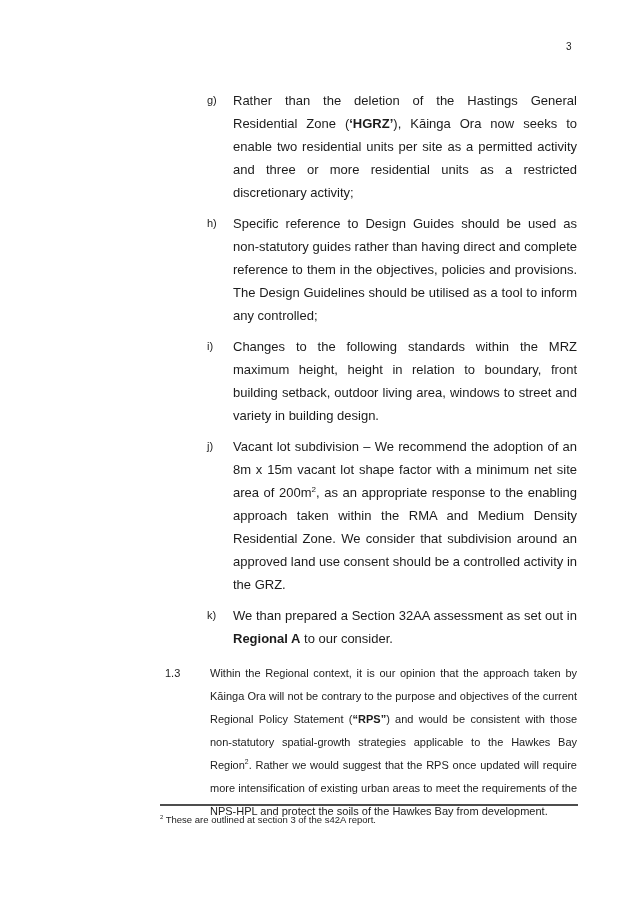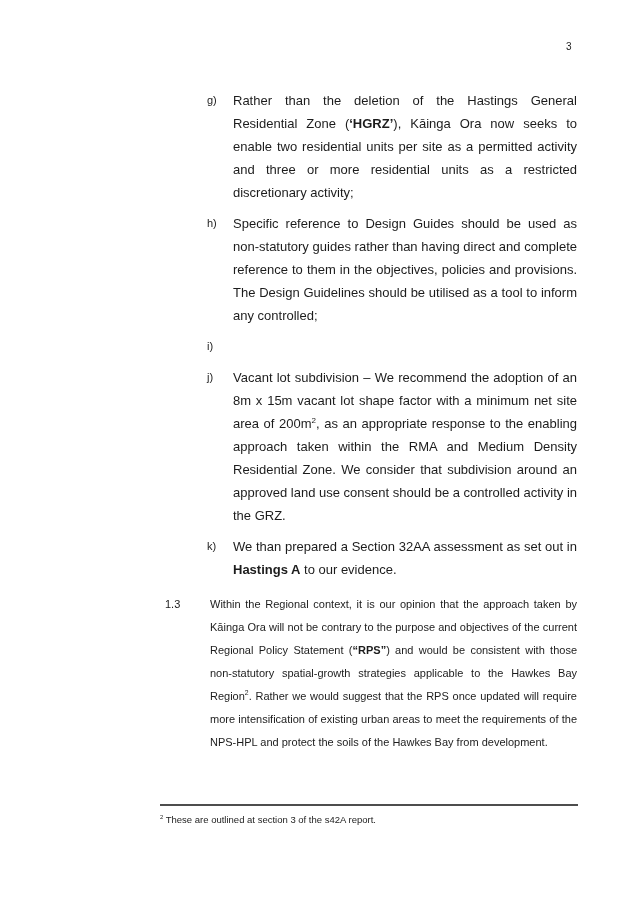--- a/index.html
+++ b/index.html
@@ -90,30 +90,31 @@
     <div class="li-body"><span>Rather than the deletion of the Hastings General Residential Zone (</span><span class="b">‘HGRZ’</span><span>), Kāinga Ora now seeks to enable two residential units per site as a permitted activity and three or more residential units as a restricted discretionary activity;</span></div>
   </div>
 
   <div class="list-item">
     <span class="li-marker">h)</span>
     <div class="li-body"><span>Specific reference to Design Guides should be used as non-statutory guides rather than having direct and complete reference to them in the objectives, policies and provisions. The Design Guidelines should be utilised as a tool to inform any controlled;</span></div>
   </div>
 
   <div class="list-item">
     <span class="li-marker">i)</span>
+    <div class="li-body"><span>Changes to the following standards within the MRZ maximum height, height in relation to boundary, front building setback, outdoor living area, windows to street and variety in building design.</span></div>
   </div>
 
   <div class="list-item">
     <span class="li-marker">j)</span>
     <div class="li-body"><span>Vacant lot subdivision – We recommend the adoption of an 8m x 15m vacant lot shape factor with a minimum net site area of 200m</span><sup>2</sup><span>, as an appropriate response to the enabling approach taken within the RMA and Medium Density Residential Zone.  We consider that subdivision around an approved land use consent should be a controlled activity in the GRZ.</span></div>
   </div>
 
   <div class="list-item">
     <span class="li-marker">k)</span>
-    <div class="li-body"><span>We than prepared a Section 32AA assessment as set out in </span><span class="b">Hastings A</span><span> to our evidence.</span></div>
+    <div class="li-body"><span>We than prepared a Section 32AA assessment as set out in </span><span class="b">Regional A</span><span> to our consider.</span></div>
   </div>
 </div>
 
     <div class="numbered-para">
       <span class="para-number">1.3</span>
       <div class="para-body"><span>Within the Regional context, it is our opinion that the approach taken by Kāinga Ora will not be contrary to the purpose and objectives of the current Regional Policy Statement (</span><span class="b">“RPS”</span><span>) and would be consistent with those non-statutory spatial-growth strategies applicable to the Hawkes Bay Region</span><sup>2</sup><span>.  Rather we would suggest that the RPS once updated will require more intensification  of existing urban areas to meet the requirements of the NPS-HPL and protect the soils of the Hawkes Bay from development.</span></div>
     </div>
 
   </div>
 

